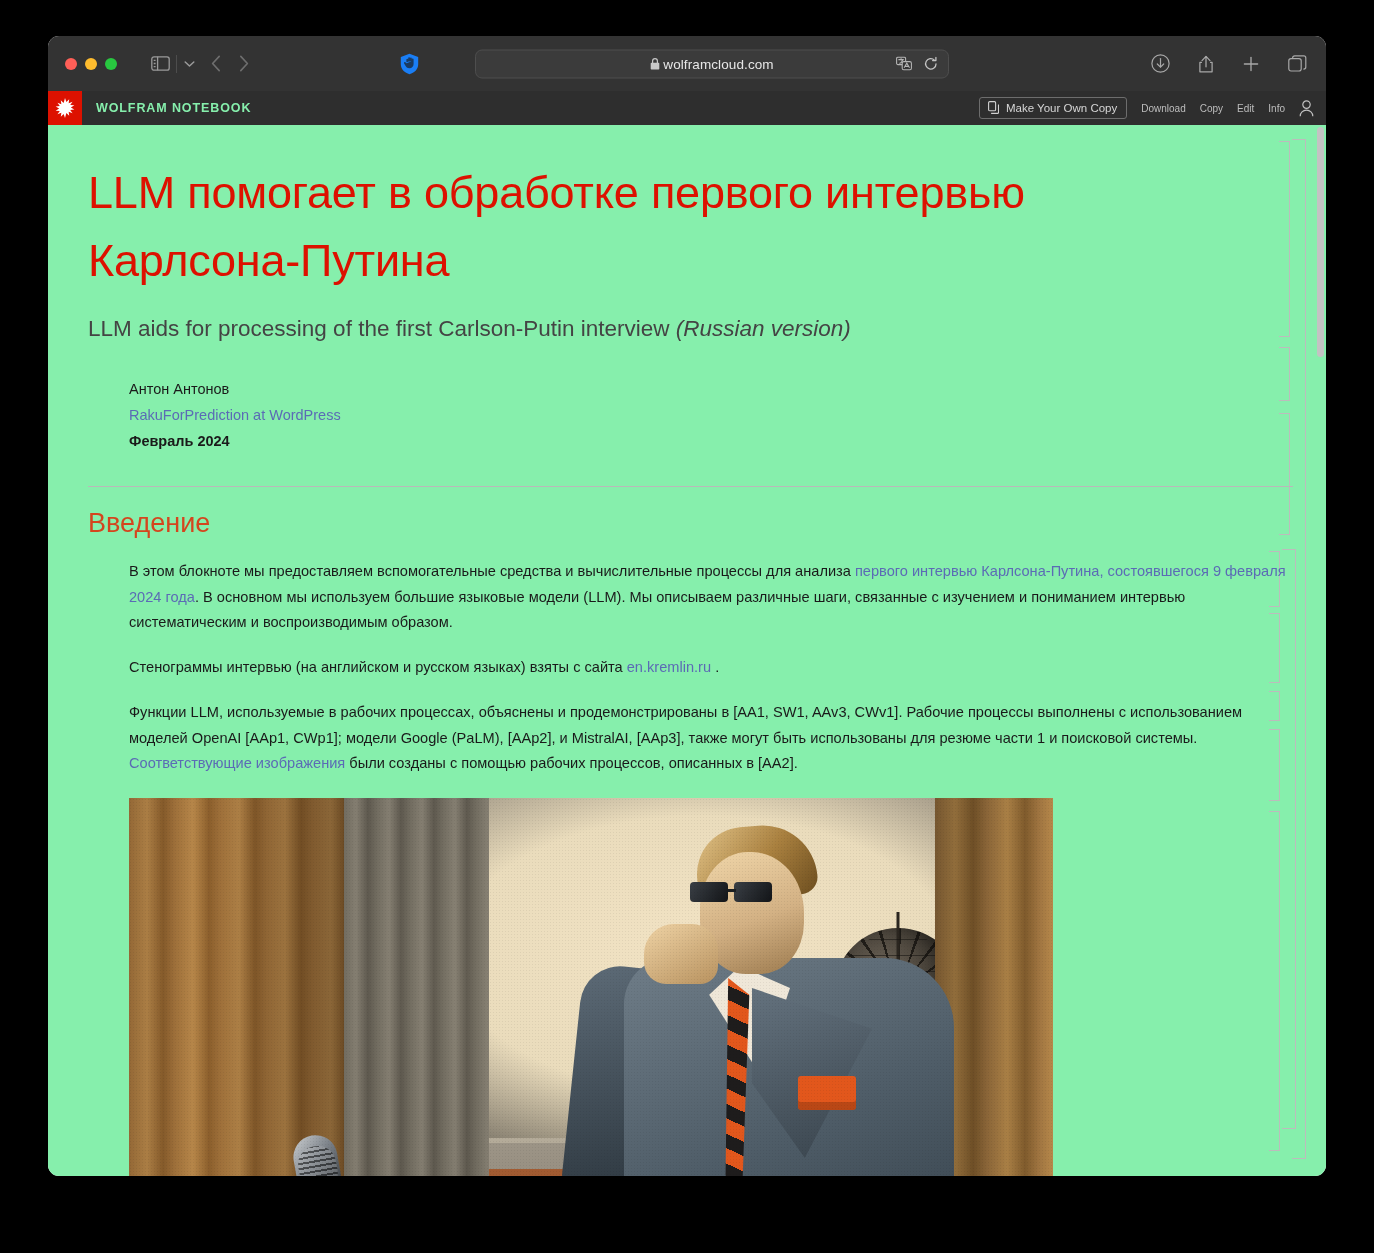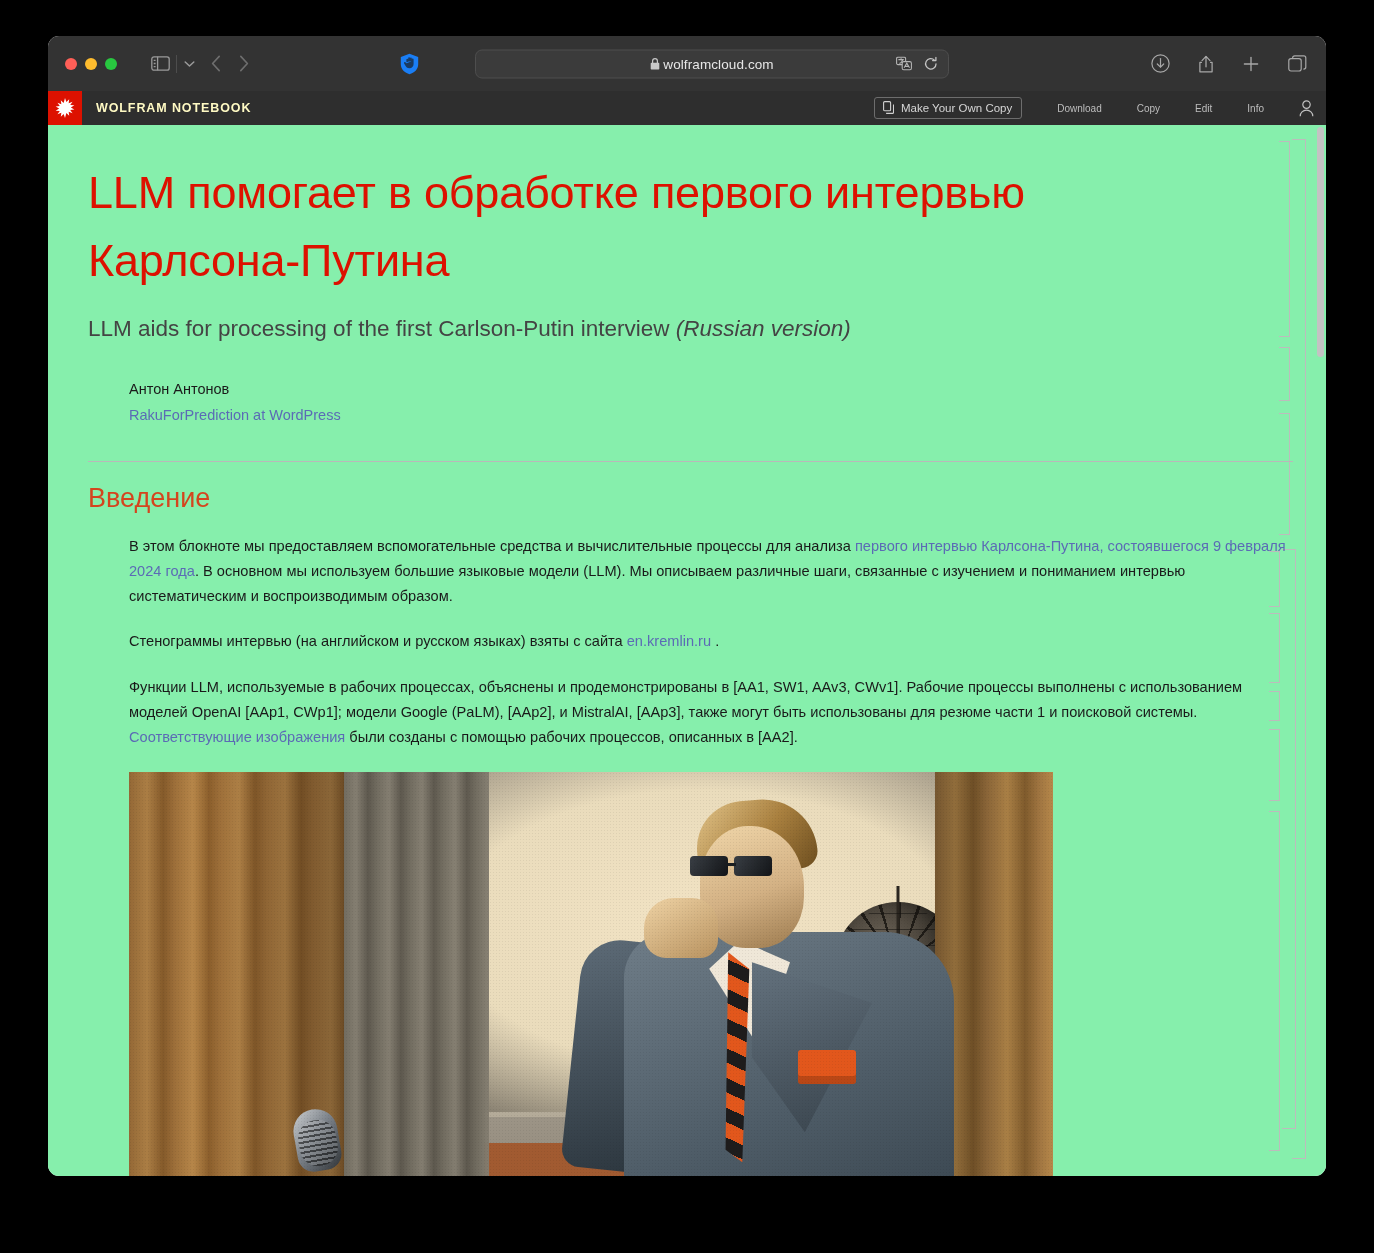--- a/index.html
+++ b/index.html
@@ -72,30 +72,30 @@
     position: relative;
   }
   .wolf-logo {
     width: 34px; height: 34px;
     background: #dd1100;
     display: flex; align-items: center; justify-content: center;
     flex: 0 0 auto;
   }
   .spikey { width: 22px; height: 22px; }
   .wolf-title {
-    color: #fef9c3;
+    color: #86efac;
     font-size: 12.5px;
     font-weight: 700;
     letter-spacing: 0.9px;
     margin-left: 14px;
   }
   .wolf-actions {
     position: absolute; right: 12px; top: 50%;
     transform: translateY(-50%);
-    display: flex; align-items: center; gap: 35px;
+    display: flex; align-items: center; gap: 14px;
   }
   .copy-btn {
     display: flex; align-items: center; gap: 7px;
     border: 1px solid #6d6d6d;
     border-radius: 3px;
     padding: 3px 9px 4px 8px;
     color: #d6d6d6;
     font-size: 11.5px;
     white-space: nowrap;
   }
@@ -485,20 +485,21 @@
 
       <h1 class="title">LLM помогает в обработке первого интервью Карлсона-Путина</h1>
 
       <div class="subtitle">
         <span>LLM aids for processing of the first Carlson-Putin interview </span><span class="ital">(Russian version)</span>
       </div>
 
       <div class="authors">
         <div class="author-name">Антон Антонов</div>
         <div class="author-link">RakuForPrediction at WordPress</div>
+        <div class="author-date">Февраль 2024</div>
       </div>
 
       <div class="hr-sep"></div>
 
       <h2 class="section-head">Введение</h2>
 
       <p class="para"><span>В этом блокноте мы предоставляем вспомогательные средства и вычислительные процессы для анализа </span><span class="lnk">первого интервью Карлсона-Путина, состоявшегося 9 февраля 2024 года</span><span>. В основном мы используем большие языковые модели (LLM). Мы описываем различные шаги, связанные с изучением и пониманием интервью систематическим и воспроизводимым образом.</span></p>
 
       <p class="para"><span>Стенограммы интервью (на английском и русском языках) взяты с сайта </span><span class="lnk">en.kremlin.ru</span><span> .</span></p>
 

